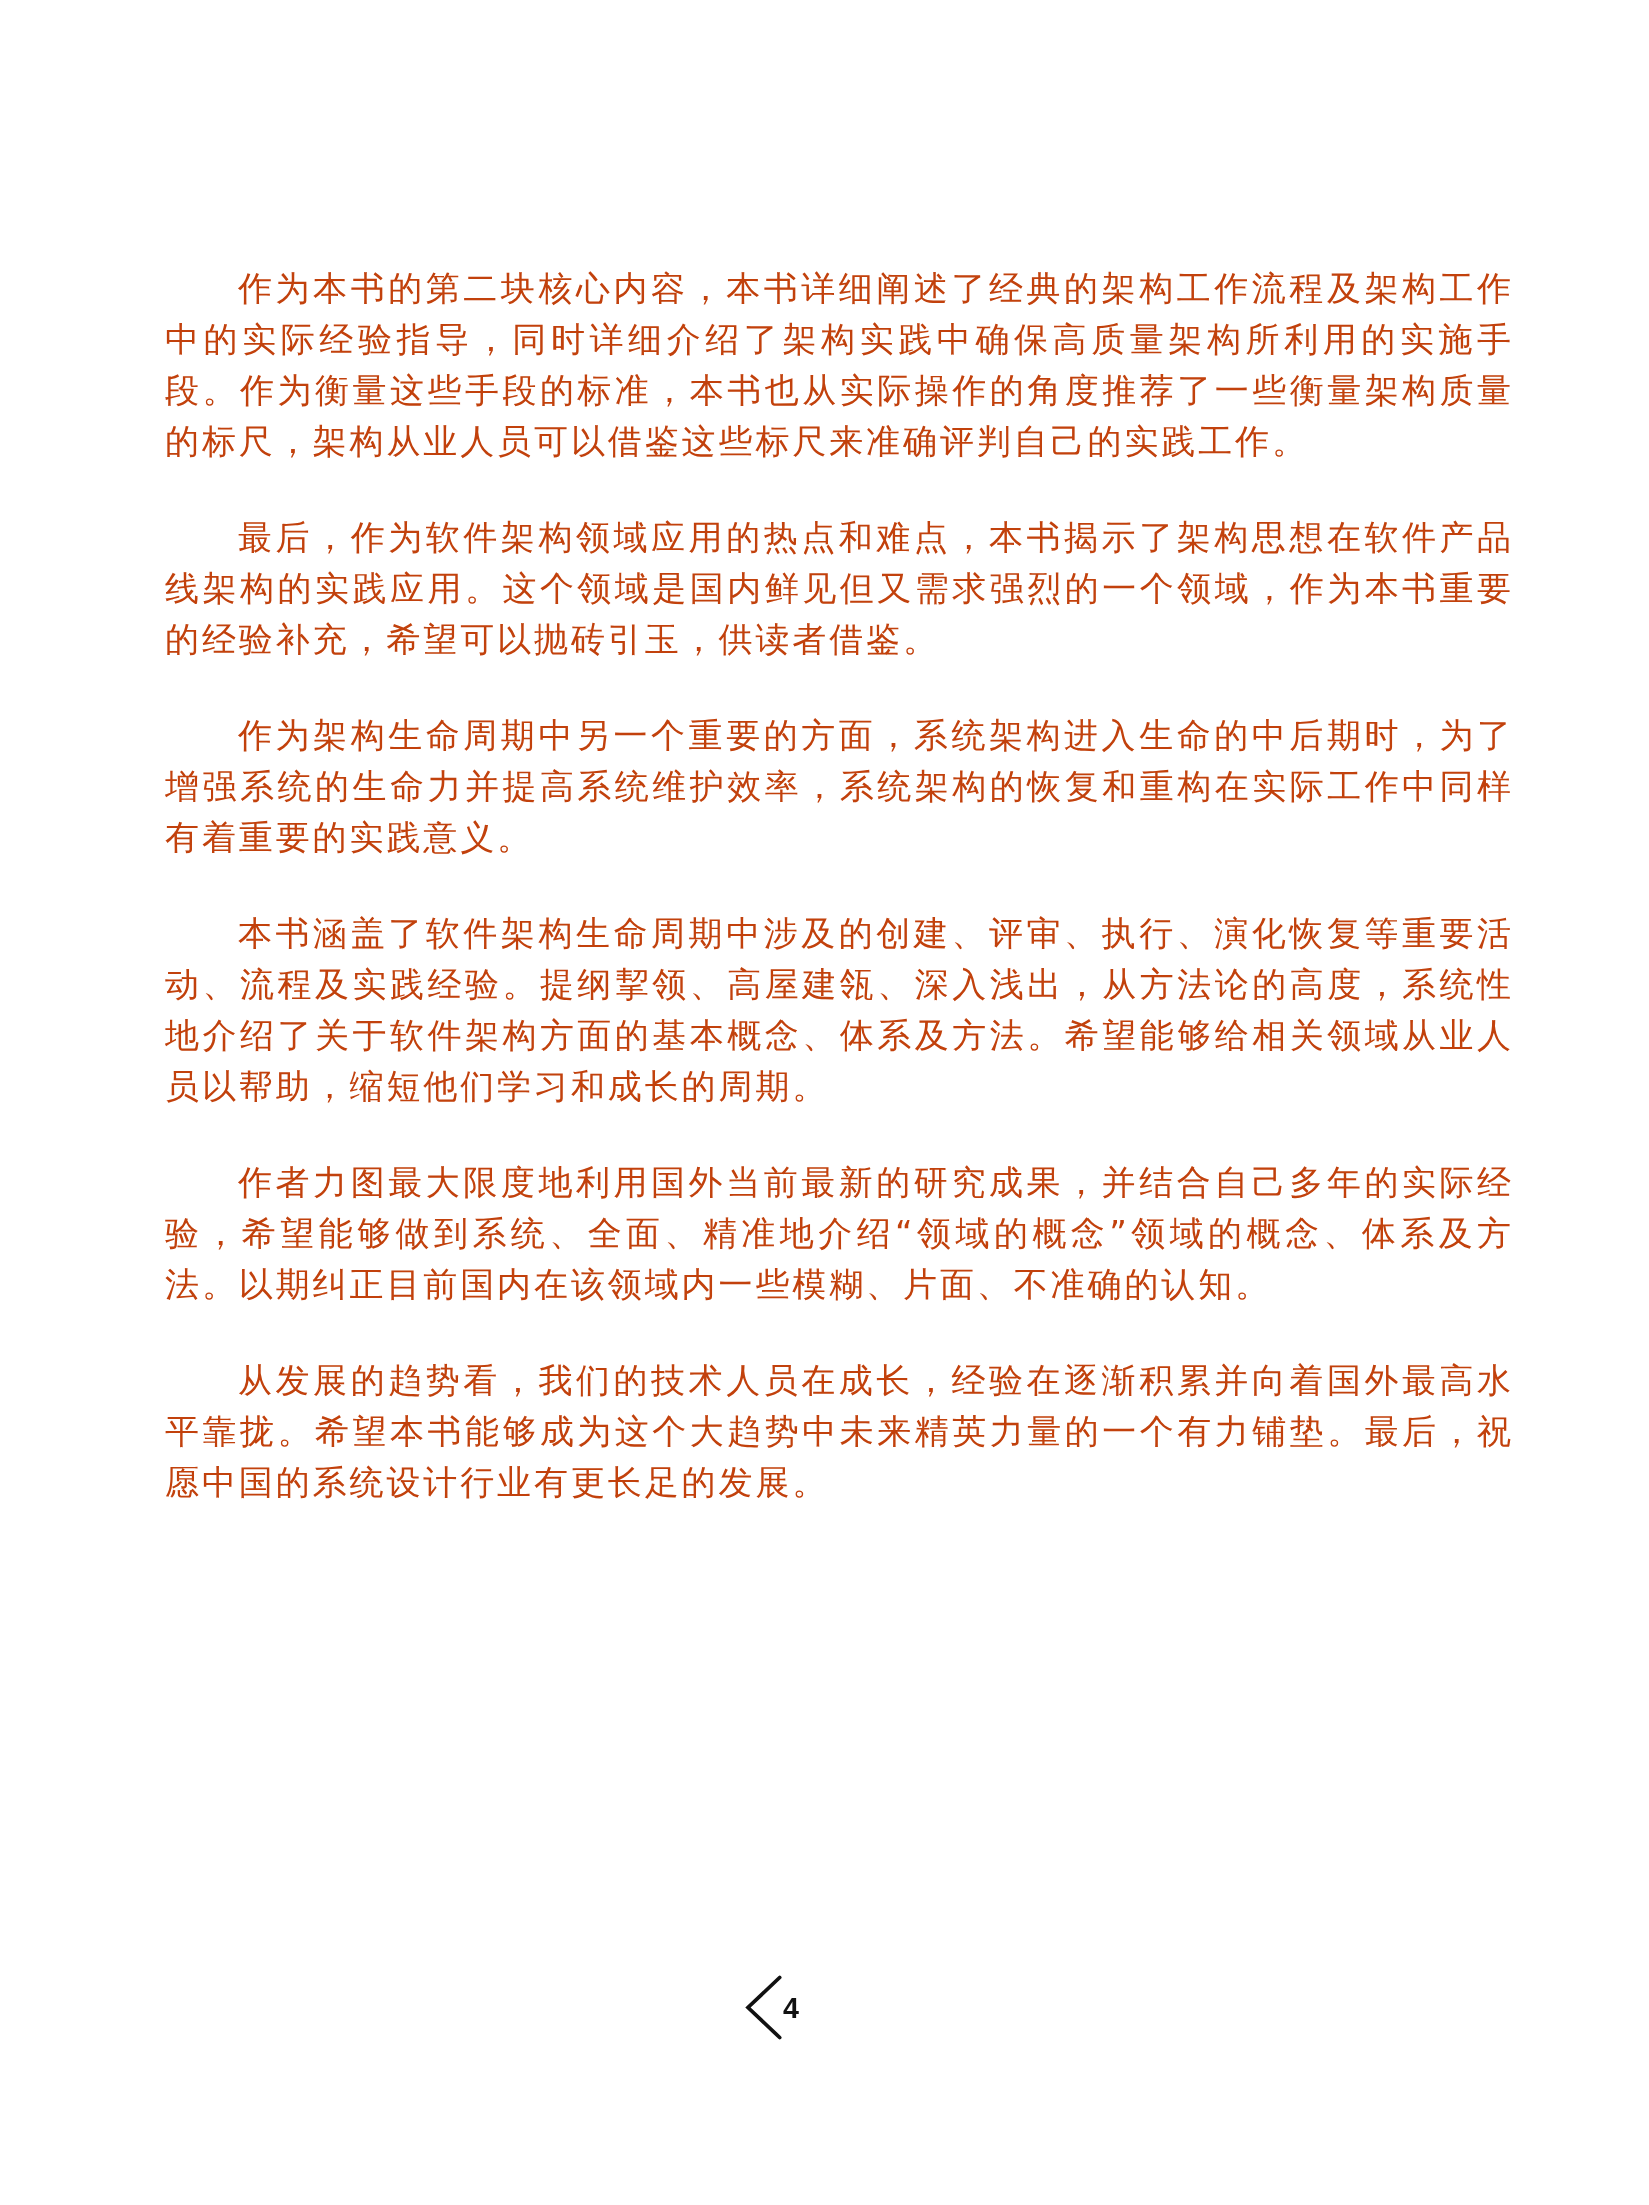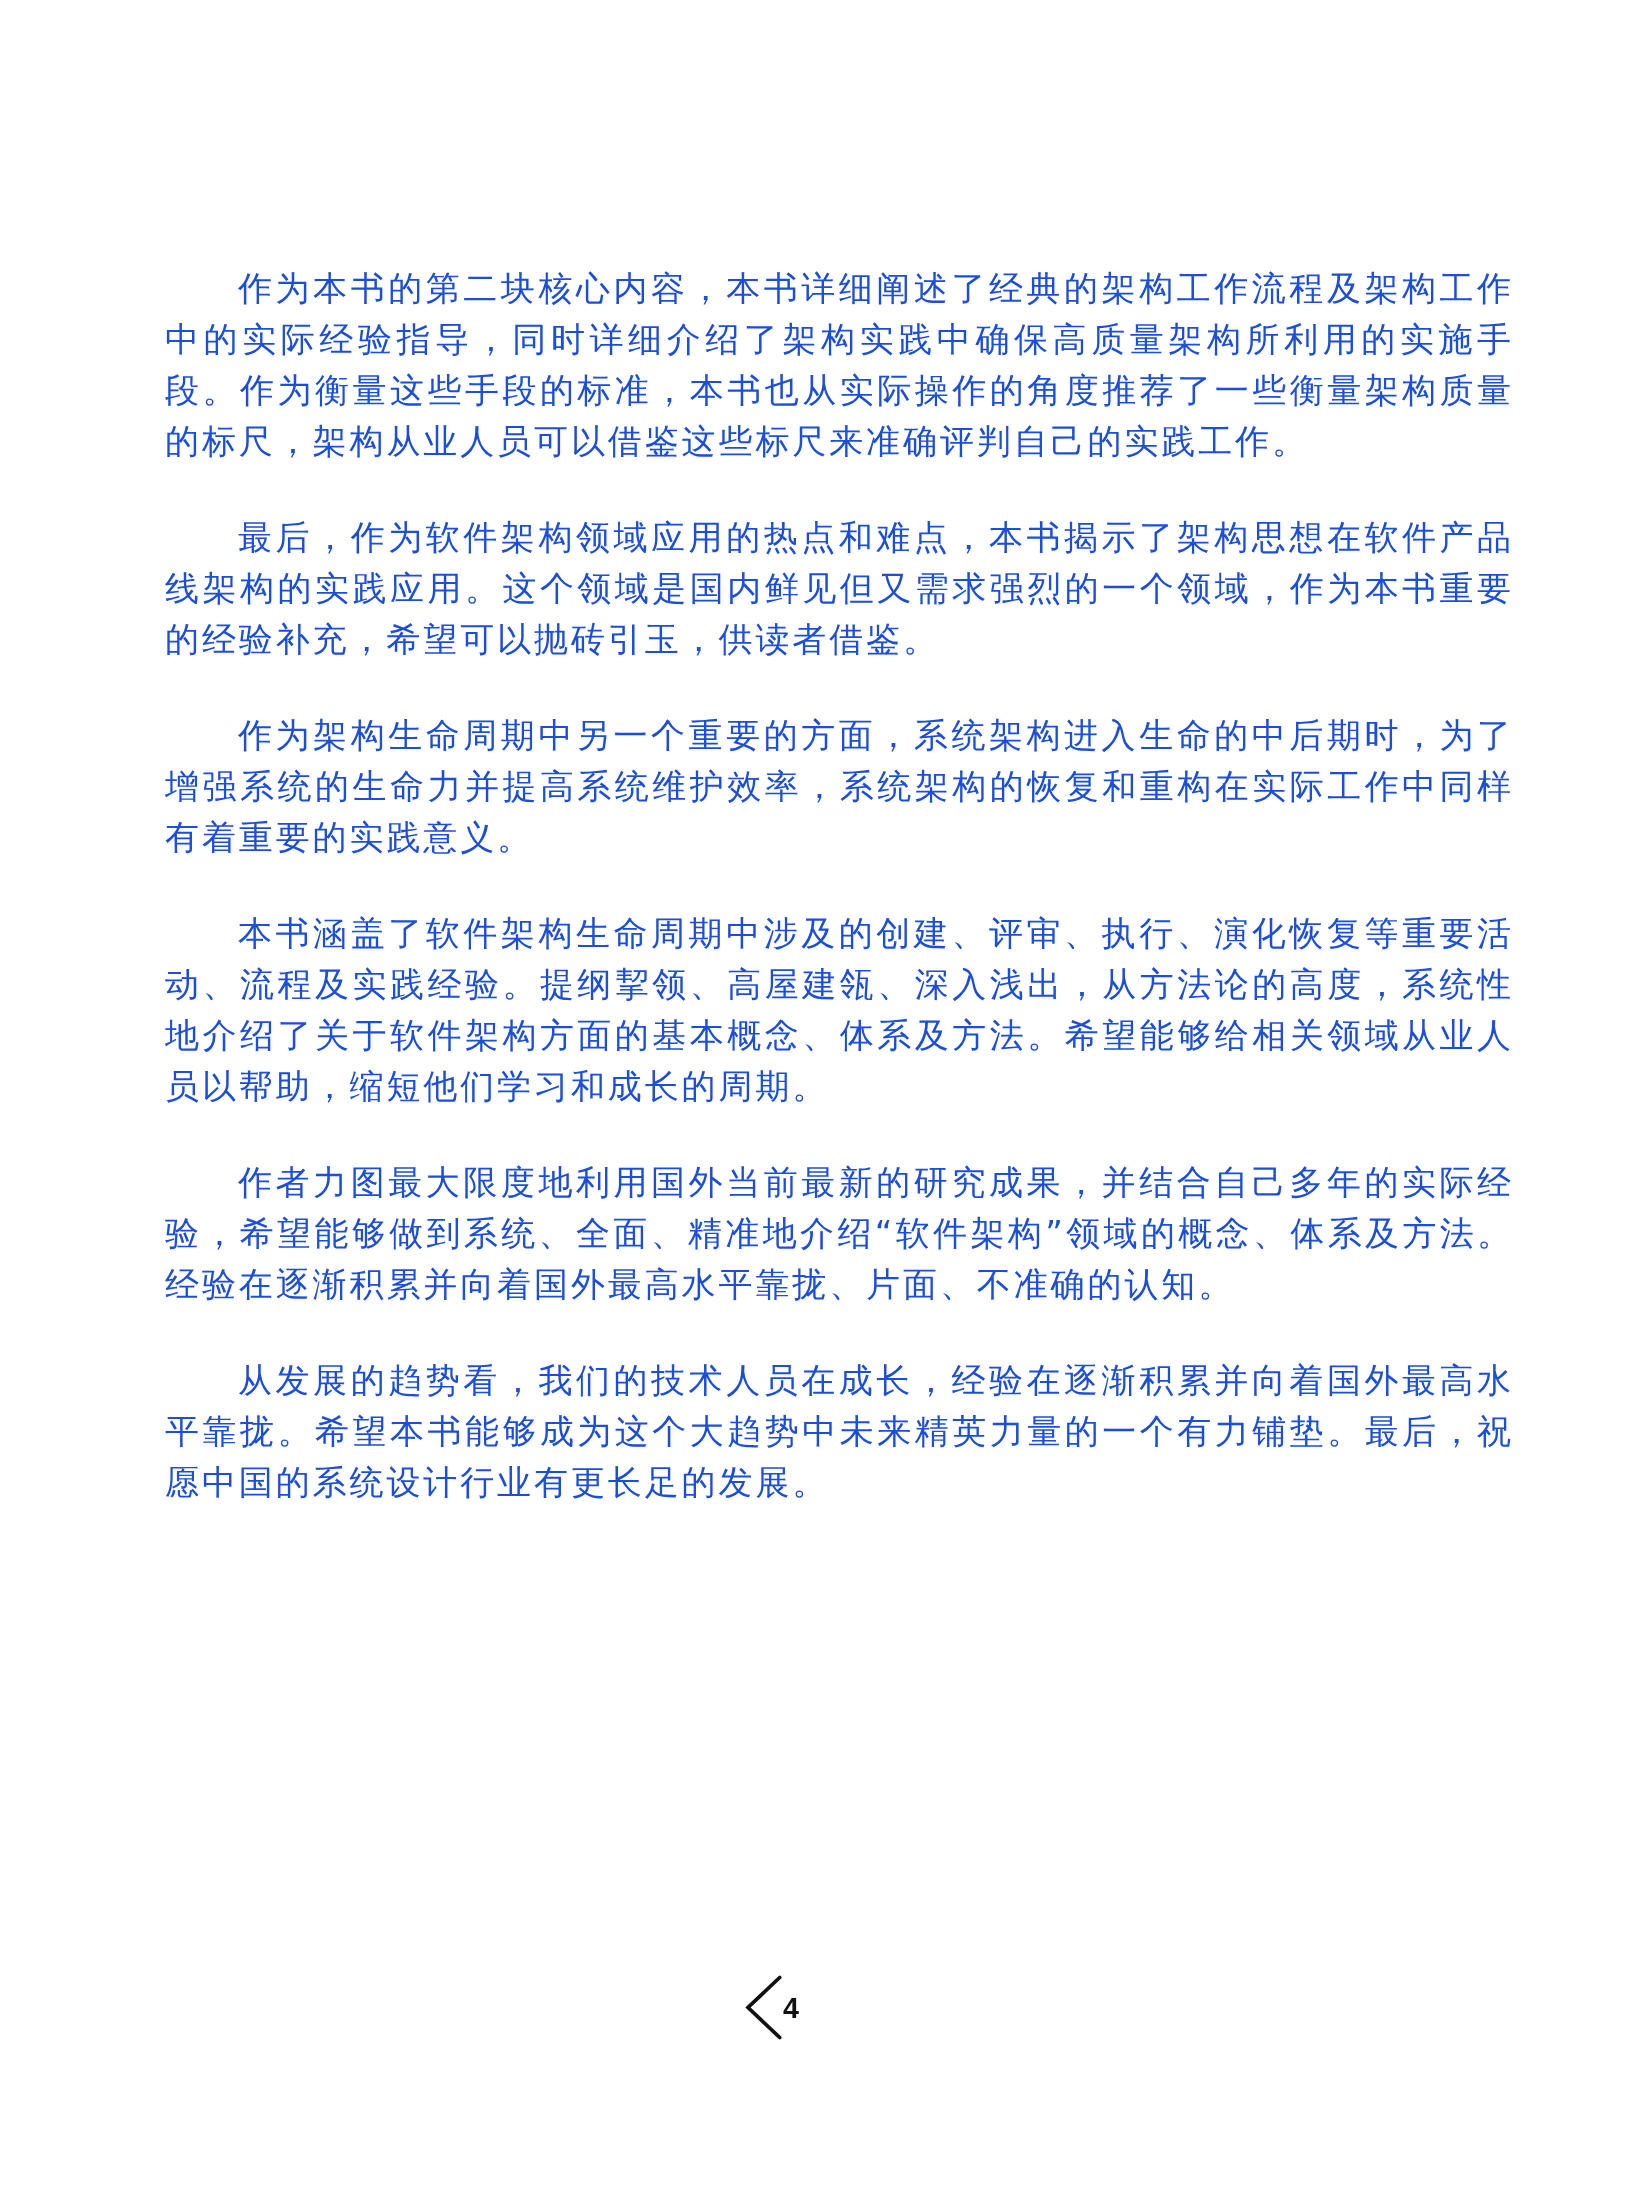--- a/index.html
+++ b/index.html
@@ -31,21 +31,21 @@
     }
     .para {
       margin: 0 0 45px 0;
       font-size: 34px;
       line-height: 51px;
       letter-spacing: 2.9px;
       text-indent: 73px;
       text-align: justify;
       text-align-last: left;
       word-break: break-all;
-      color: #1d4ed8;
+      color: #c2410c;
     }
     .para:last-child { margin-bottom: 10px; }
     .page-marker {
       position: absolute;
       left: 743px;
       top: 1974px;
       width: 67px;
       height: 67px;
     }
     .chevron-icon {
@@ -68,21 +68,21 @@
   </style>
 </head>
 <body>
 
 <div class="page">
   <div class="body-text">
     <p class="para">作为本书的第二块核心内容，本书详细阐述了经典的架构工作流程及架构工作中的实际经验指导，同时详细介绍了架构实践中确保高质量架构所利用的实施手段。作为衡量这些手段的标准，本书也从实际操作的角度推荐了一些衡量架构质量的标尺，架构从业人员可以借鉴这些标尺来准确评判自己的实践工作。</p>
     <p class="para">最后，作为软件架构领域应用的热点和难点，本书揭示了架构思想在软件产品线架构的实践应用。这个领域是国内鲜见但又需求强烈的一个领域，作为本书重要的经验补充，希望可以抛砖引玉，供读者借鉴。</p>
     <p class="para">作为架构生命周期中另一个重要的方面，系统架构进入生命的中后期时，为了增强系统的生命力并提高系统维护效率，系统架构的恢复和重构在实际工作中同样有着重要的实践意义。</p>
     <p class="para">本书涵盖了软件架构生命周期中涉及的创建、评审、执行、演化恢复等重要活动、流程及实践经验。提纲挈领、高屋建瓴、深入浅出，从方法论的高度，系统性地介绍了关于软件架构方面的基本概念、体系及方法。希望能够给相关领域从业人员以帮助，缩短他们学习和成长的周期。</p>
-    <p class="para">作者力图最大限度地利用国外当前最新的研究成果，并结合自己多年的实际经验，希望能够做到系统、全面、精准地介绍“软件架构”领域的概念、体系及方法。经验在逐渐积累并向着国外最高水平靠拢、片面、不准确的认知。</p>
+    <p class="para">作者力图最大限度地利用国外当前最新的研究成果，并结合自己多年的实际经验，希望能够做到系统、全面、精准地介绍“领域的概念”领域的概念、体系及方法。以期纠正目前国内在该领域内一些模糊、片面、不准确的认知。</p>
     <p class="para">从发展的趋势看，我们的技术人员在成长，经验在逐渐积累并向着国外最高水平靠拢。希望本书能够成为这个大趋势中未来精英力量的一个有力铺垫。最后，祝愿中国的系统设计行业有更长足的发展。</p>
   </div>
 
   <div class="page-marker">
     <svg class="chevron-icon" viewBox="0 0 48 80" width="40" height="67">
       <polyline points="44,4 6,40 44,76" fill="none" stroke="#111111" stroke-width="4.5" stroke-linecap="round" stroke-linejoin="miter"></polyline>
     </svg>
     <span class="page-number">4</span>
   </div>
 </div>

